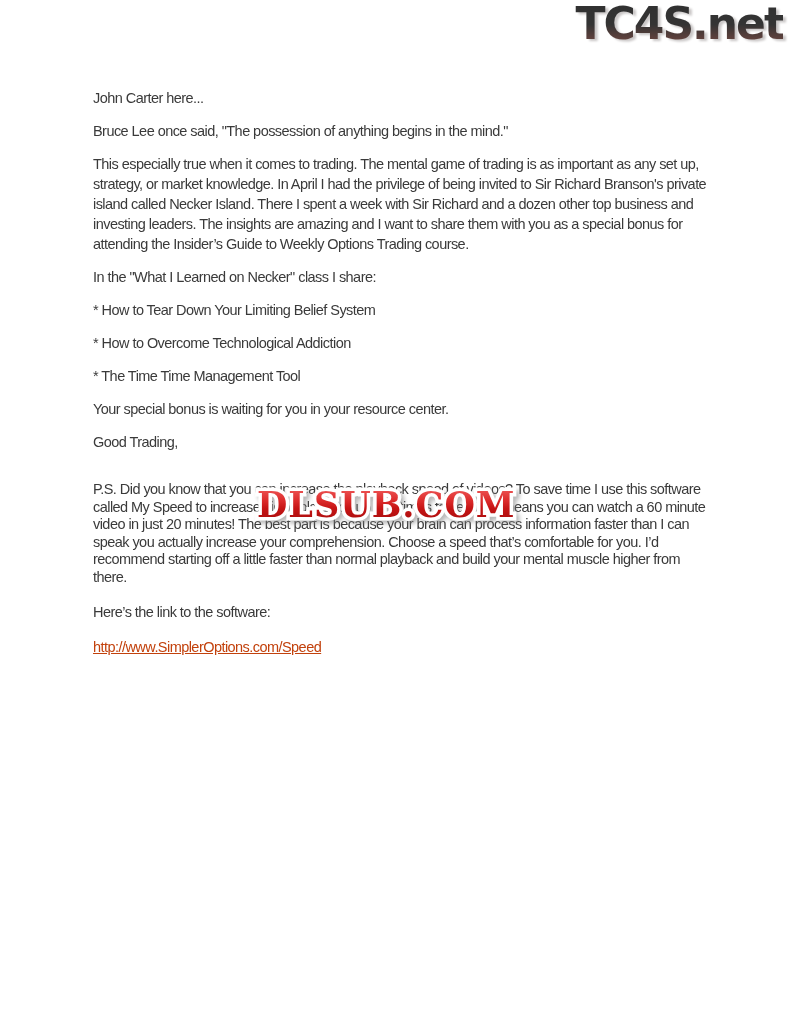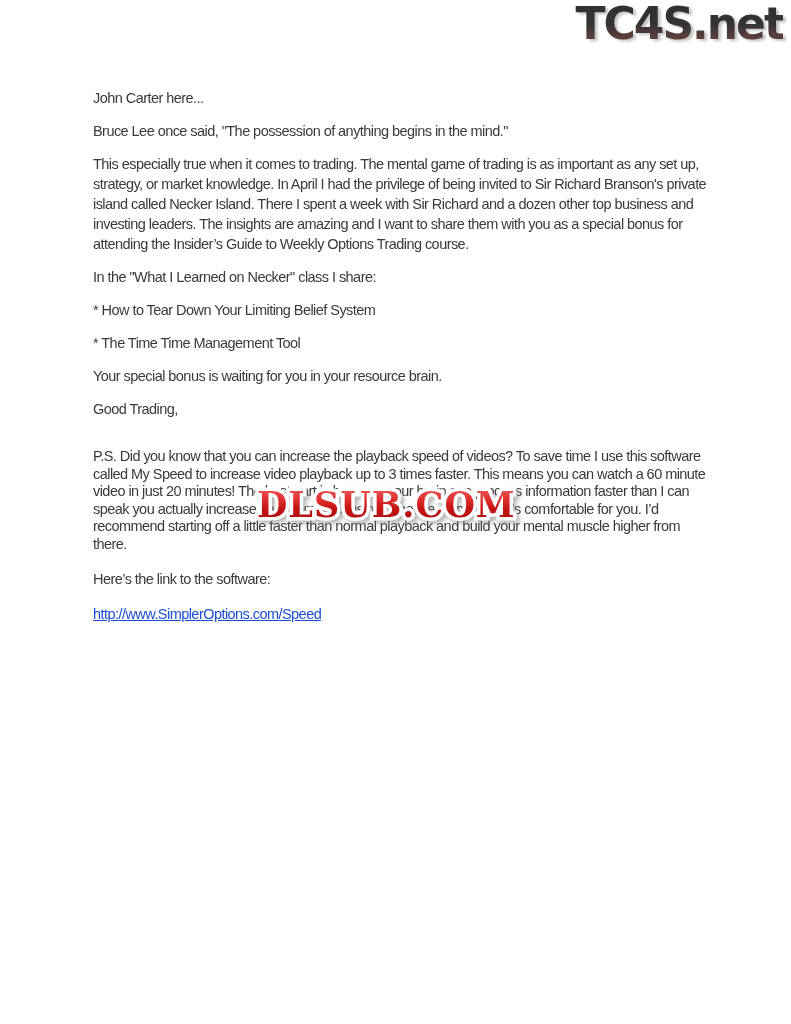--- a/index.html
+++ b/index.html
@@ -41,21 +41,21 @@
     letter-spacing: -0.55px;
   }
   .content p { margin: 0 0 13px 0; }
   .content p.ps {
     line-height: 17.5px;
     margin-top: 29px;
     margin-bottom: 16px;
   }
   .content p.link-line { margin-top: 15px; }
   a.doc-link {
-    color: #1d4ed8;
+    color: #c2410c;
     text-decoration: underline;
     cursor: pointer;
   }
 
   
   .outline-logo {
     position: absolute;
     line-height: 1;
     white-space: nowrap;
   }
@@ -110,22 +110,23 @@
 <div class="page">
 
   <div class="tc4s-logo">TC4S.net</div>
 
   <div class="content">
     <p>John Carter here...</p>
     <p>Bruce Lee once said, "The possession of anything begins in the mind."</p>
     <p>This especially true when it comes to trading. The mental game of trading is as important as any set up, strategy, or market knowledge. In April I had the privilege of being invited to Sir Richard Branson's private island called Necker Island. There I spent a week with Sir Richard and a dozen other top business and investing leaders. The insights are amazing and I want to share them with you as a special bonus for attending the Insider’s Guide to Weekly Options Trading course.</p>
     <p>In the "What I Learned on Necker" class I share:</p>
     <p>* How to Tear Down Your Limiting Belief System</p>
+    <p>* How to Overcome Technological Addiction</p>
     <p>* The Time Time Management Tool</p>
-    <p>Your special bonus is waiting for you in your resource brain.</p>
+    <p>Your special bonus is waiting for you in your resource center.</p>
     <p>Good Trading,</p>
     <p class="ps">P.S. Did you know that you can increase the playback speed of videos? To save time I use this software called My Speed to increase video playback up to 3 times faster. This means you can watch a 60 minute video in just 20 minutes! The best part is because your brain can process information faster than I can speak you actually increase your comprehension. Choose a speed that’s comfortable for you. I’d recommend starting off a little faster than normal playback and build your mental muscle higher from there.</p>
     <p>Here’s the link to the software:</p>
     <p class="link-line">
       <a class="doc-link" href="#">http://www.SimplerOptions.com/Speed</a>
     </p>
   </div>
 
   <div class="outline-logo dlsub-logo">
     <span class="stroke">DLSUB.COM</span>

